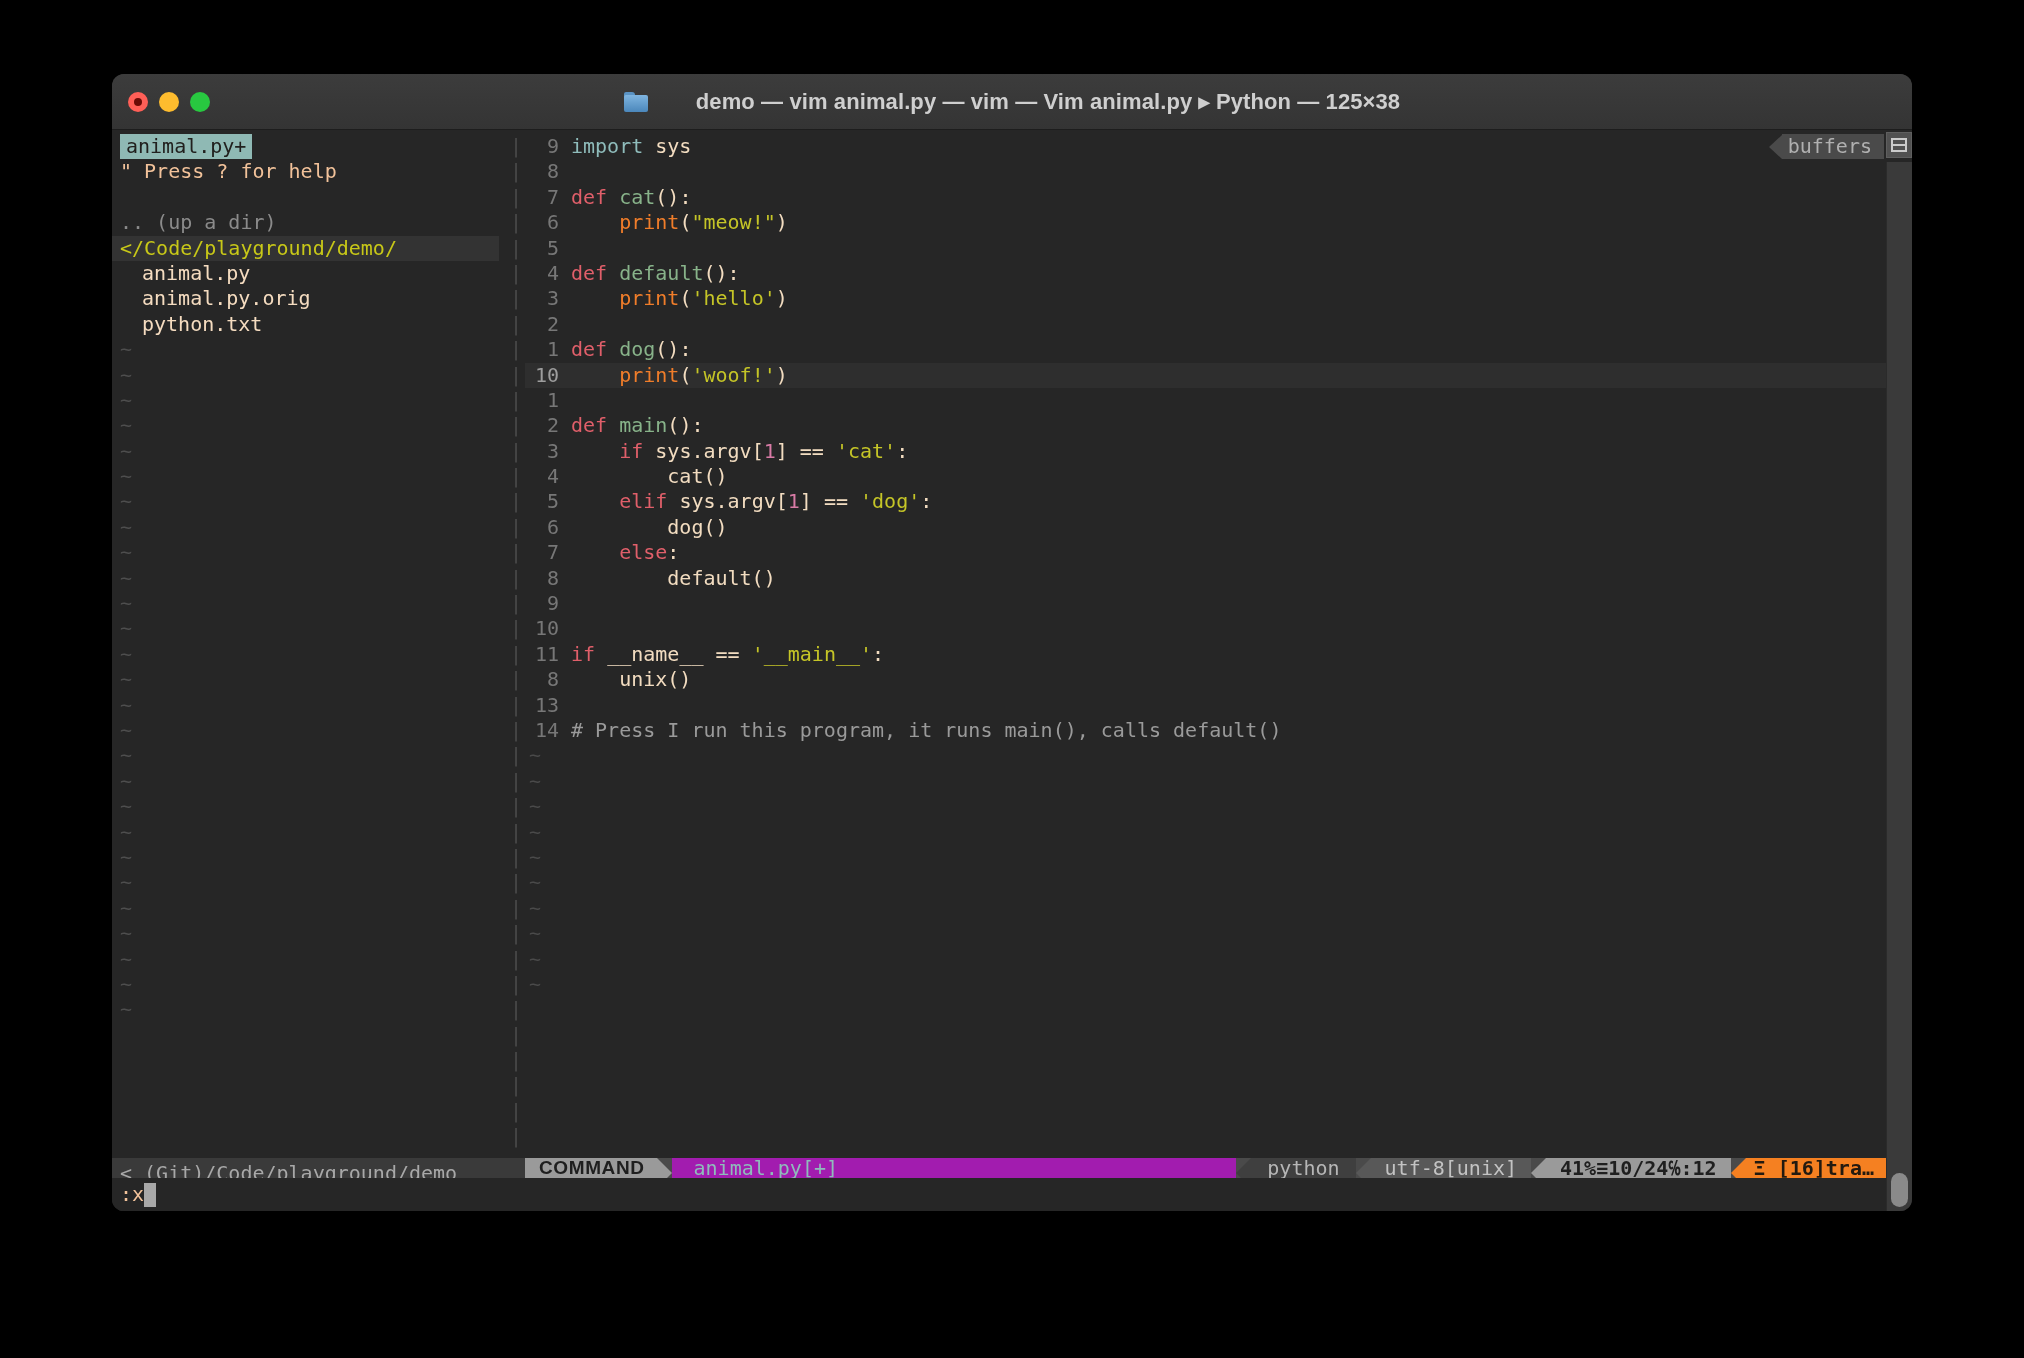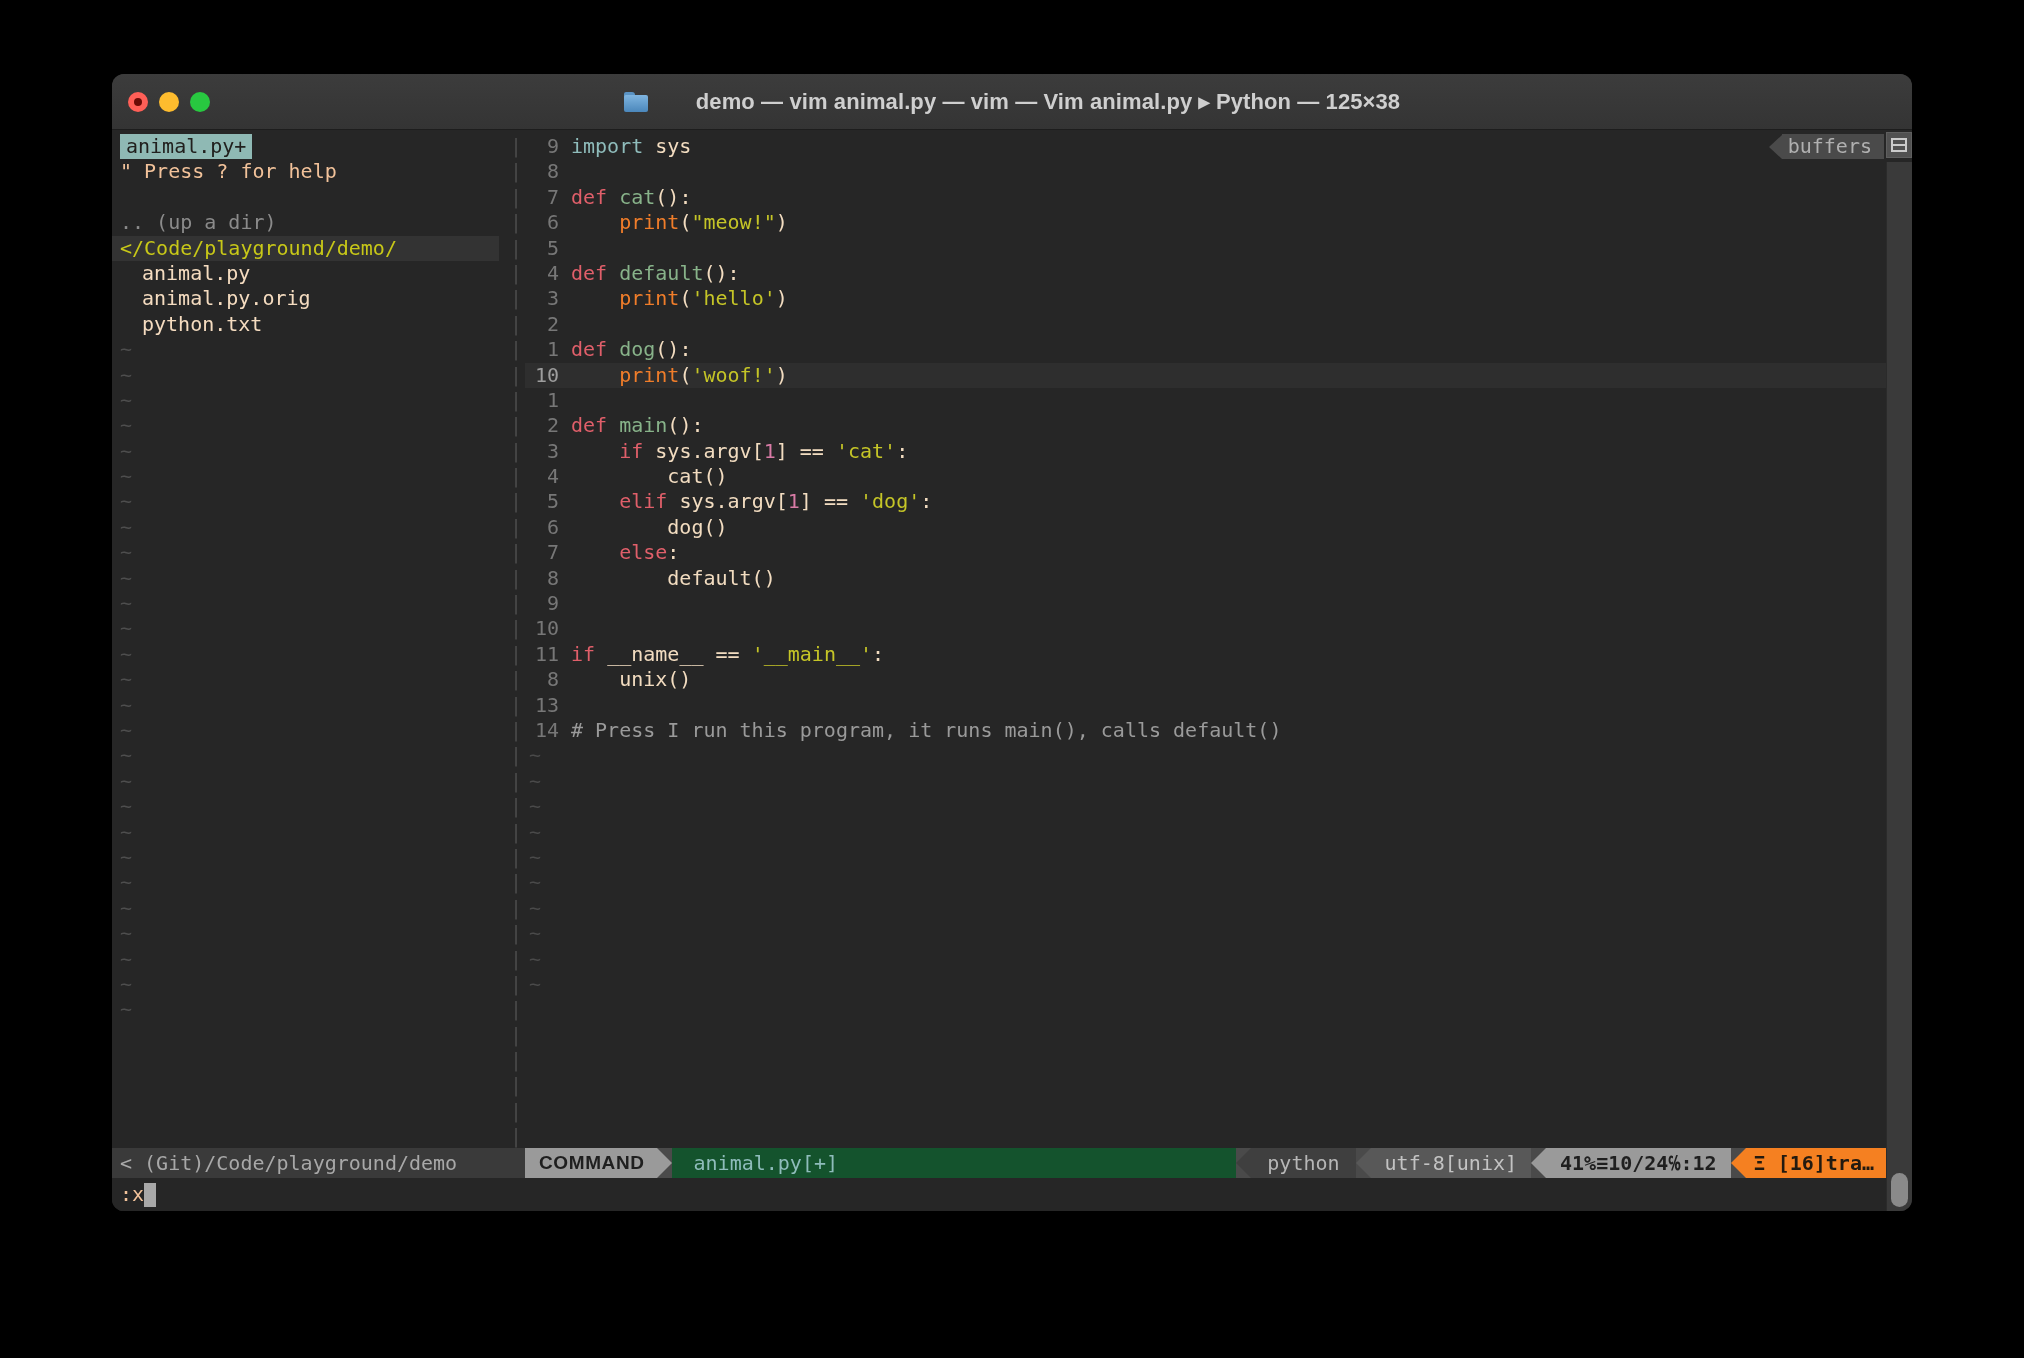--- a/index.html
+++ b/index.html
@@ -229,21 +229,21 @@
     bottom: 4px; height: 34px;
     background: #8a8a8a;
     border-radius: 9px;
   }
 
   
   .statusrow {
     position: absolute;
     left: 0; right: 26px;
     bottom: 33px;
-    height: 30px;
+    height: 20px;
     display: flex;
     font-family: "DejaVu Sans Mono", monospace;
     font-size: 20px;
   }
   .nt-status {
     width: 413px; flex: 0 0 413px;
     background: #3a3a3a;
     color: #a8a8a8;
     line-height: 30px;
     padding-left: 8px;
@@ -266,21 +266,21 @@
     letter-spacing: 0.6px;
     padding: 0 12px 0 14px;
   }
   .arr-r-mode {
     width: 0; height: 0;
     border-top: 15px solid transparent;
     border-bottom: 15px solid transparent;
     border-left: 15px solid #9a9a9a;
   }
   .seg-file {
-    background: #14532d;
+    background: #a21caf;
     color: #8fbcbb;
     padding: 0 14px 0 22px;
     flex: 1 1 auto;
   }
   .arr-l-dark {
     width: 0; height: 0;
     border-top: 15px solid transparent;
     border-bottom: 15px solid transparent;
     border-right: 15px solid #3f3f3f;
   }

